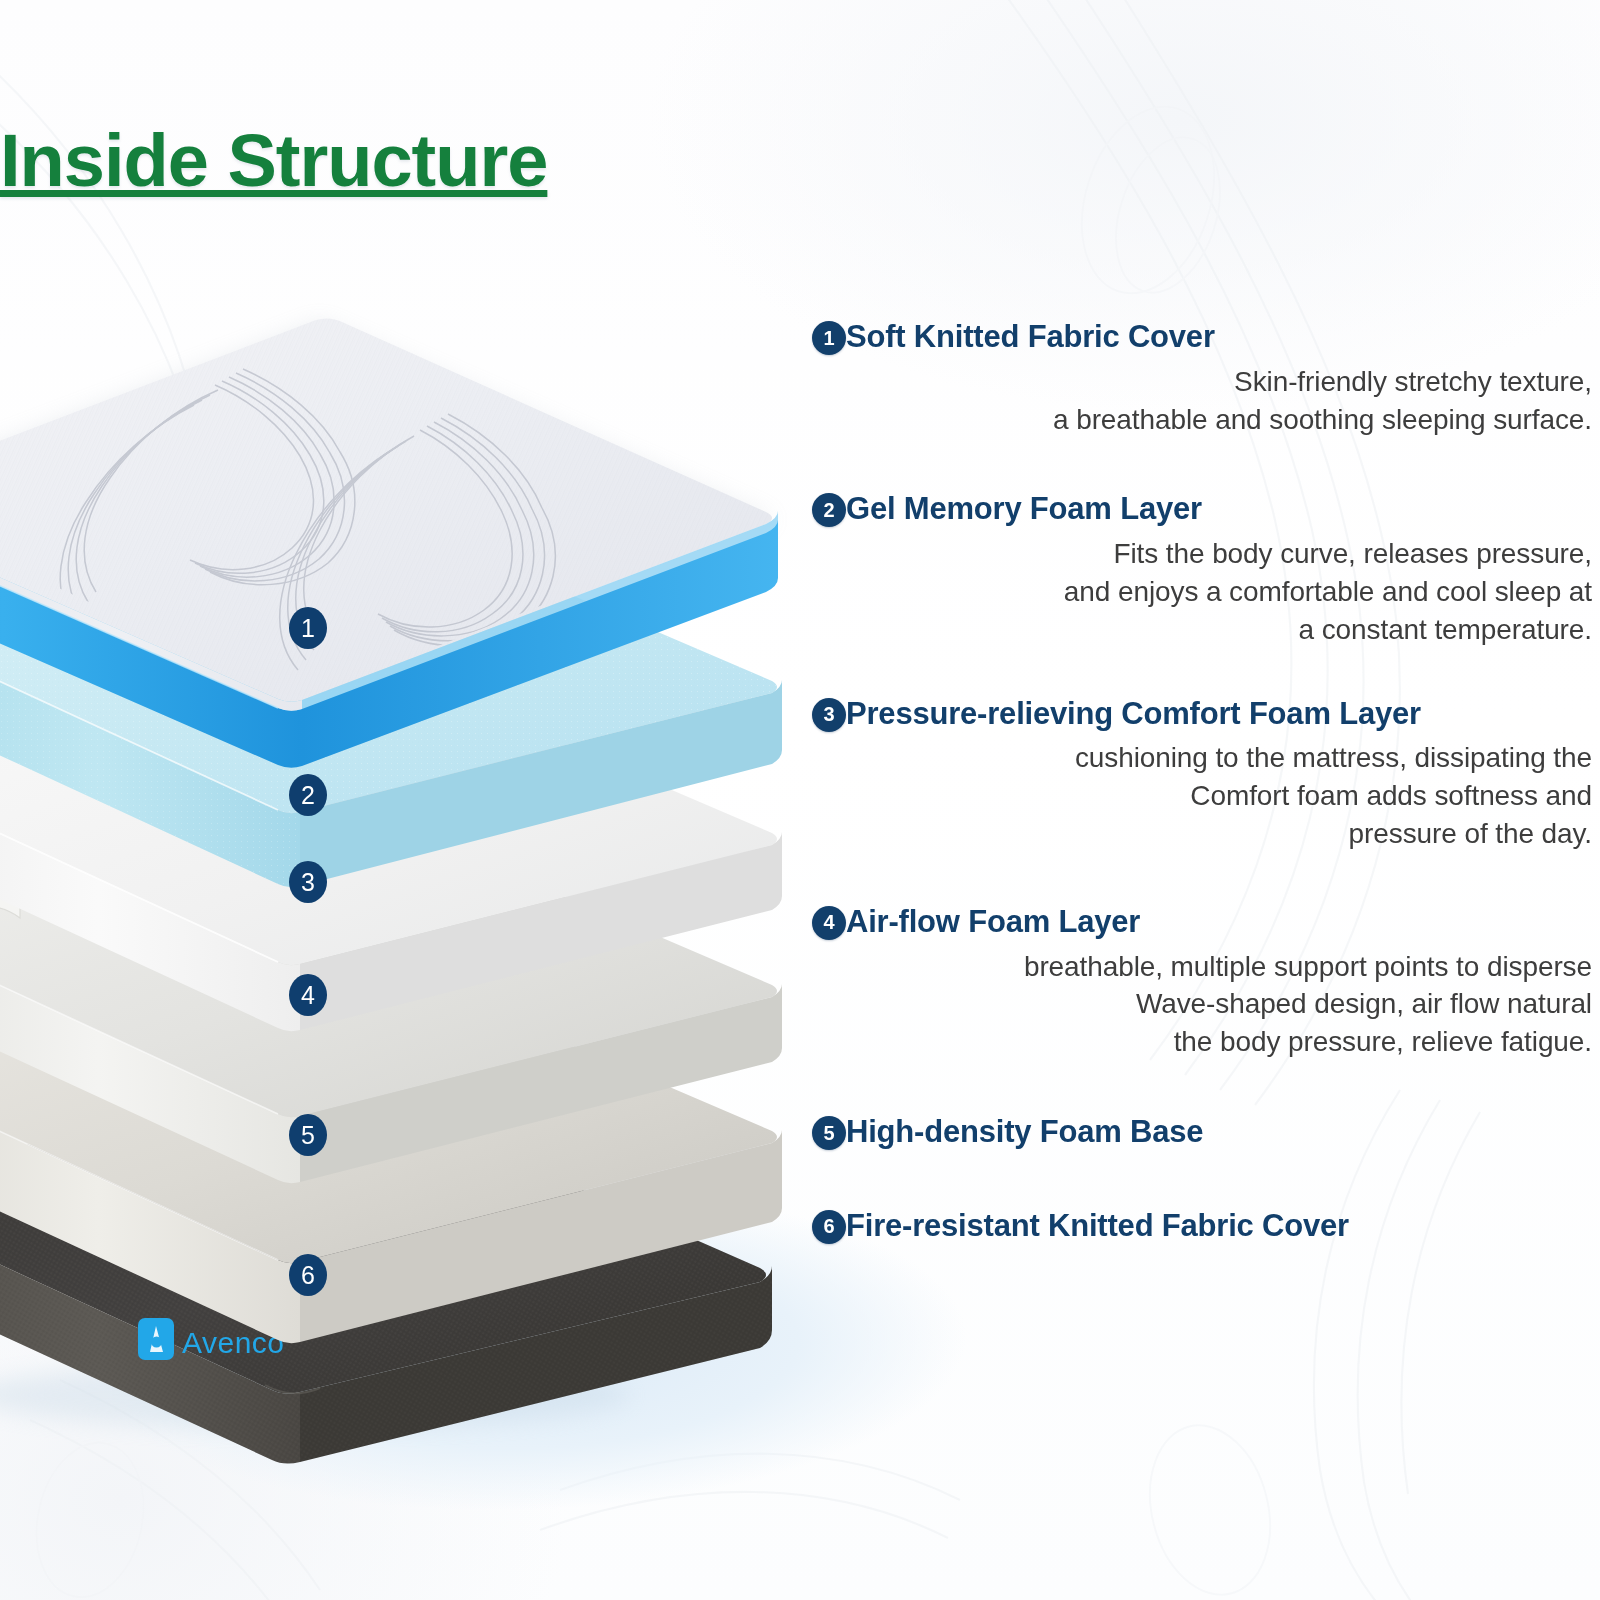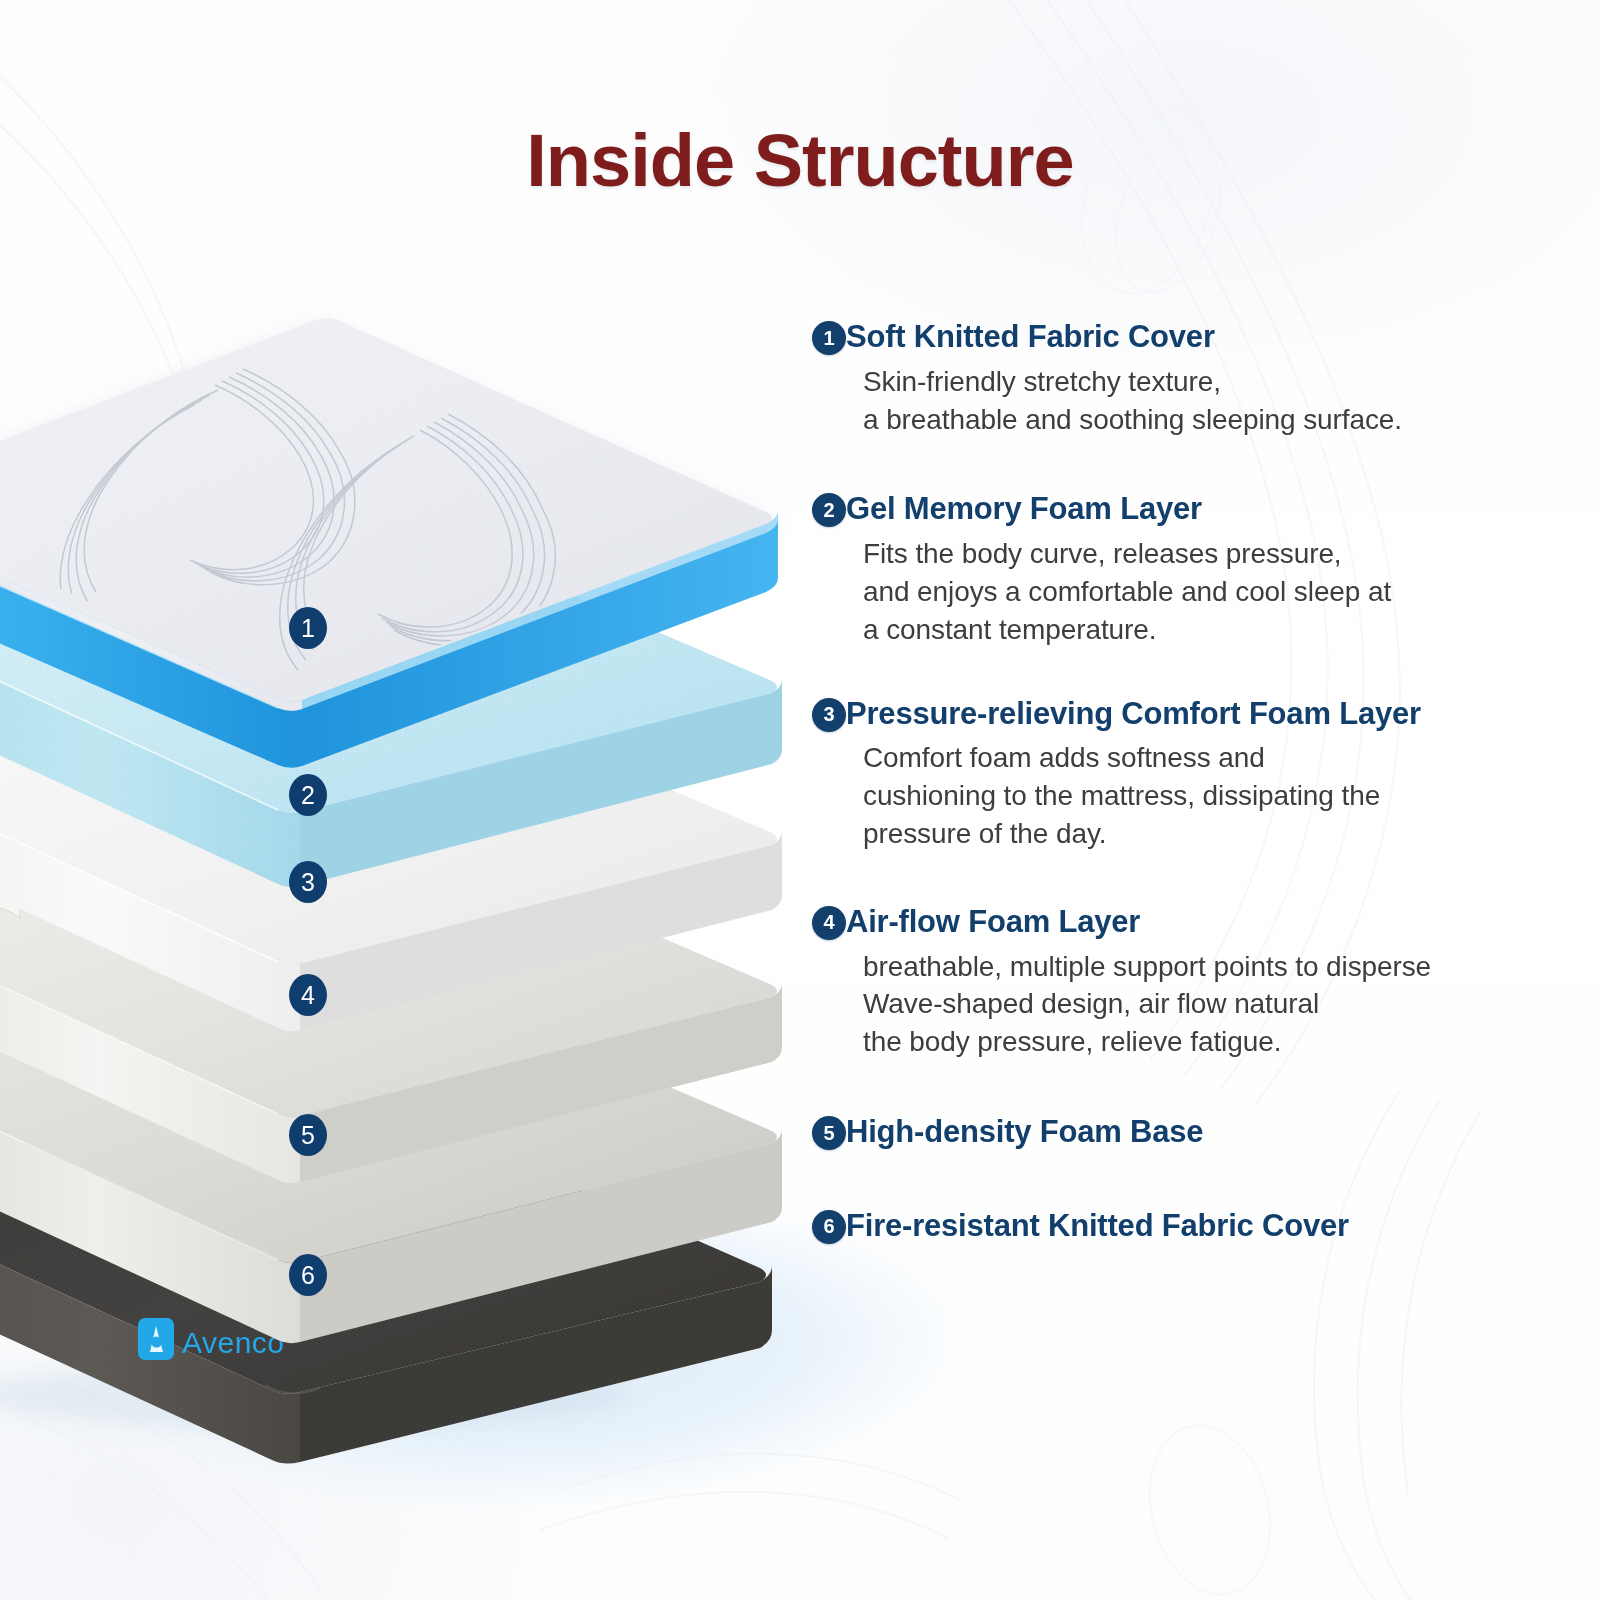--- a/index.html
+++ b/index.html
@@ -26,24 +26,25 @@
     position:absolute;
     left:-60px; top:1135px; width:1180px; height:430px;
     background:radial-gradient(ellipse 560px 205px at 50% 50%, #dceaf7 0%, #e8f2fa 48%, rgba(240,247,252,0) 78%);
     border-radius:50%;
     transform:rotate(-2deg);
   }
 
   
   #title {
     position:absolute; left:0; top:118px; width:1600px;
-    text-align:center;
+    text-align:left;
     font-size:74px; font-weight:bold; letter-spacing:-1px;
-    color:#7f1d1d;
+    color:#15803d;
     text-shadow:0 2px 3px rgba(120,140,160,.18);
+    text-decoration:underline;
   }
 
   
   #illustration { position:absolute; left:0; top:0; width:800px; height:1600px; }
 
   
   #legend {
     position:absolute; left:812px; top:318px; width:780px;
   }
   .legend-item { position:relative; margin-bottom:4px; }
@@ -66,21 +67,21 @@
     letter-spacing:-.2px;
   }
   .legend-body {
     margin-left:51px;
     margin-top:7px;
     font-size:28px;
     color:#3d3d3d;
     line-height:1.35;
     letter-spacing:-.1px;
   }
-  .legend-body div { white-space:nowrap; }
+  .legend-body div { white-space:nowrap;text-align:right; }
 
   
   .li-1 { margin-bottom:52px; }
   .li-2 { margin-bottom:46px; }
   .li-3 { margin-bottom:50px; }
   .li-4 { margin-bottom:52px; }
   .li-5 { margin-bottom:56px; }
 </style>
 </head>
 <body>
@@ -393,22 +394,22 @@
       <div>a constant temperature.</div>
     </div>
   </div>
 
   <div class="legend-item li-3">
     <div class="legend-head">
       <div class="badge">3</div>
       <div class="legend-title">Pressure-relieving Comfort Foam Layer</div>
     </div>
     <div class="legend-body">
+      <div>cushioning to the mattress, dissipating the</div>
       <div>Comfort foam adds softness and</div>
-      <div>cushioning to the mattress, dissipating the</div>
       <div>pressure of the day.</div>
     </div>
   </div>
 
   <div class="legend-item li-4">
     <div class="legend-head">
       <div class="badge">4</div>
       <div class="legend-title">Air-flow Foam Layer</div>
     </div>
     <div class="legend-body">

